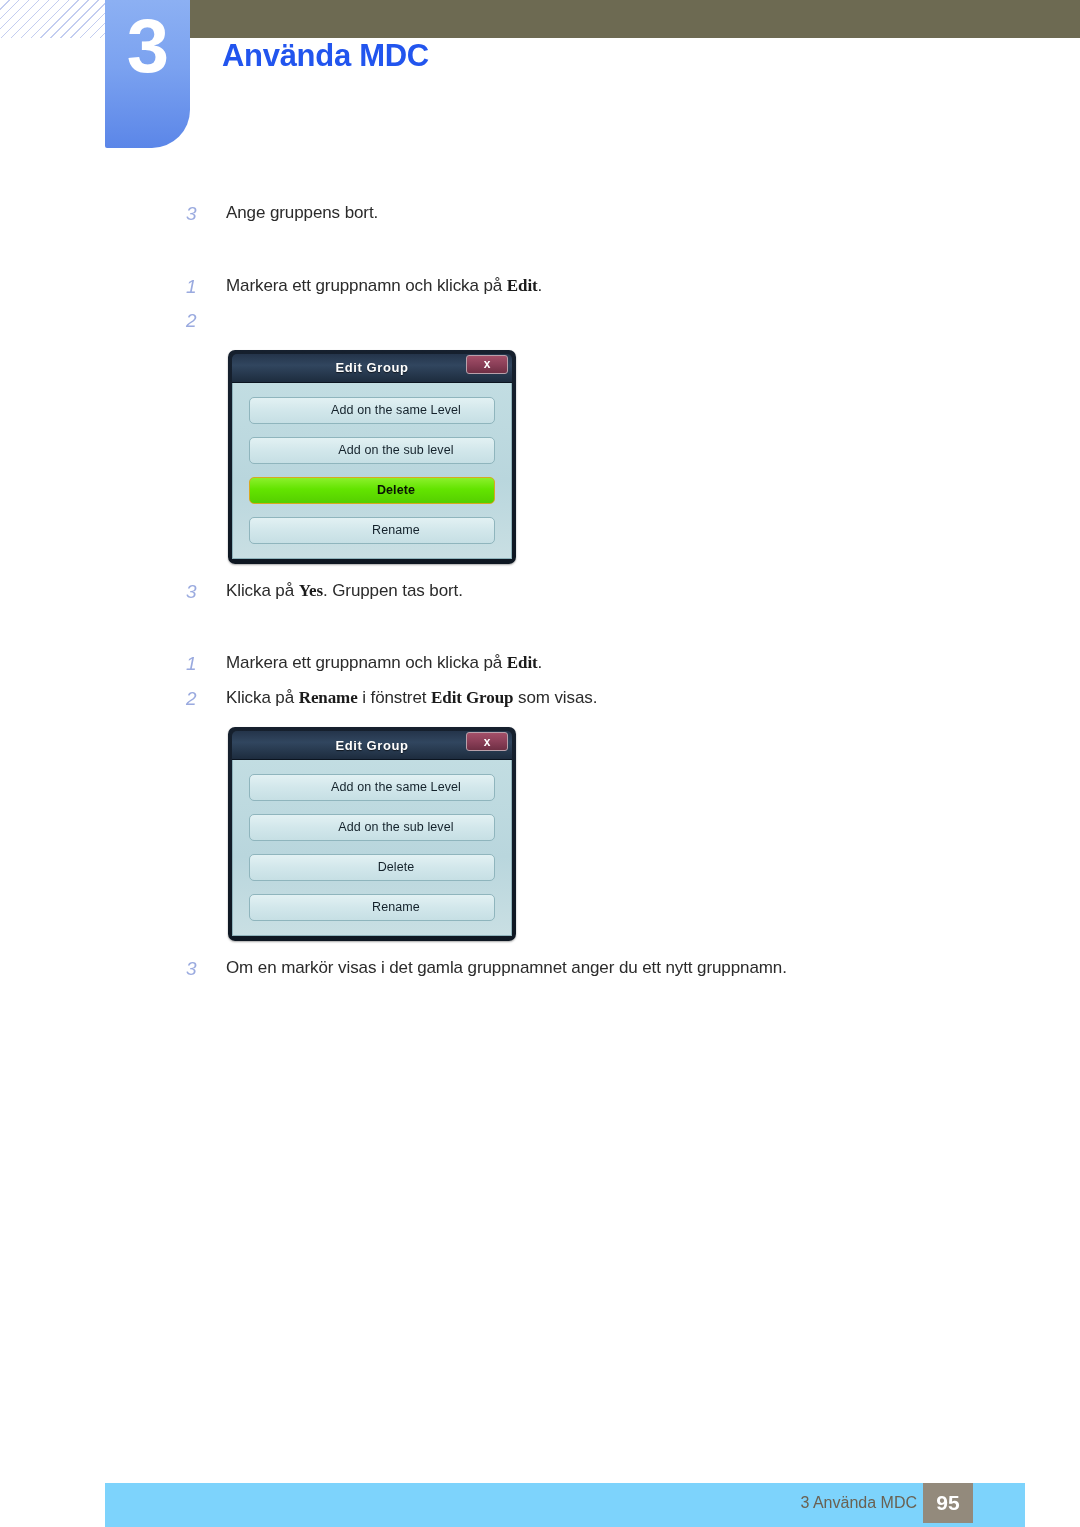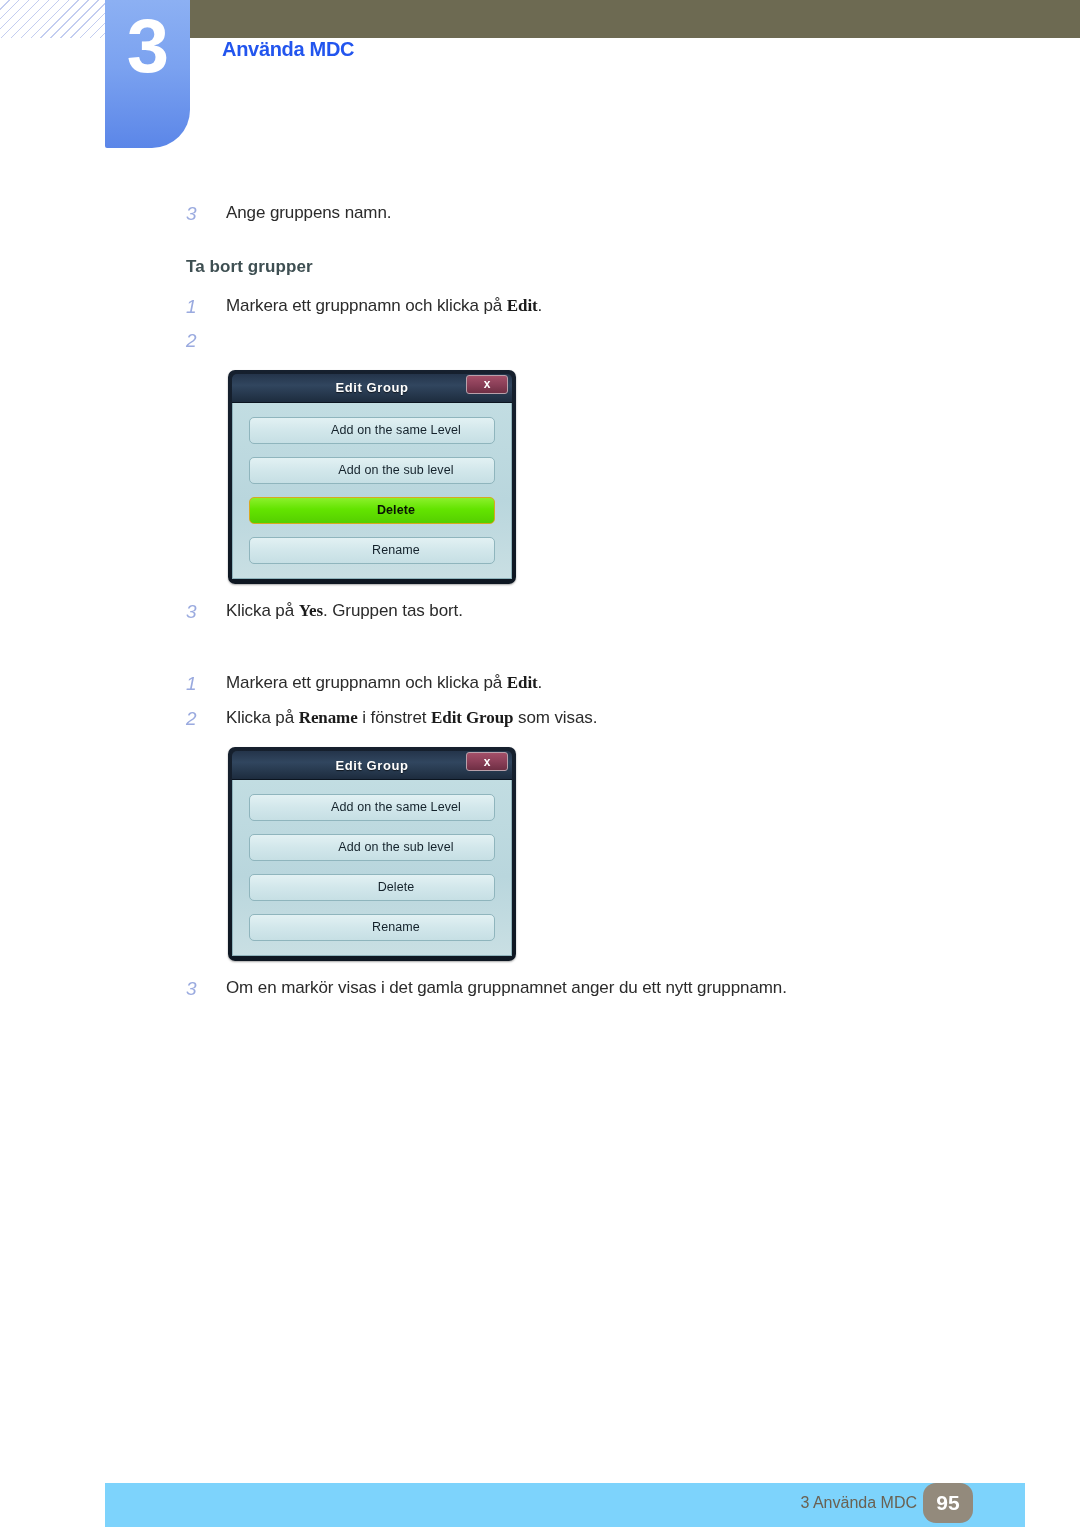--- a/index.html
+++ b/index.html
@@ -66,21 +66,21 @@
     font-size: 76px;
     font-weight: bold;
     color: #ffffff;
     line-height: 1;
     letter-spacing: -1px;
   }
   .chapter-title {
     position: absolute;
     left: 222px;
     top: 38px;
-    font-size: 20px;
+    font-size: 31px;
     font-weight: bold;
     color: #2255ee;
     letter-spacing: -0.3px;
   }
 
   
   .content {
     position: absolute;
     left: 0;
     top: 200px;
@@ -222,21 +222,20 @@
   .footer-pagebox {
     position: absolute;
     right: 52px;
     top: 0;
     width: 50px;
     height: 40px;
     background: #938a7c;
     display: flex;
     align-items: center;
     justify-content: center;
-    border-radius: 13px;
   }
   .footer-pagenum {
     font-size: 21px;
     font-weight: bold;
     color: #ffffff;
   }
 </style>
 </head>
 <body>
 
@@ -246,26 +245,25 @@
   <div class="chapter-tab">
     <div class="chapter-number">3</div>
   </div>
   <div class="chapter-title">Använda MDC</div>
 </div>
 
 <div class="content">
 
   <div class="step">
     <div class="step-num">3</div>
-    <div class="step-text">Ange gruppens namn.</div>
+    <div class="step-text">Ange gruppens bort.</div>
   </div>
 
   <div class="gap-md"></div>
 
-  <div class="sub-head">Ta bort grupper</div>
 
   <div class="gap-sm"></div>
 
   <div>
     <div class="step">
       <div class="step-num">1</div>
       <div class="step-text"><span>Markera ett gruppnamn och klicka på </span><b>Edit</b><span>.</span></div>
     </div>
     <div class="step">
       <div class="step-num">2</div>

